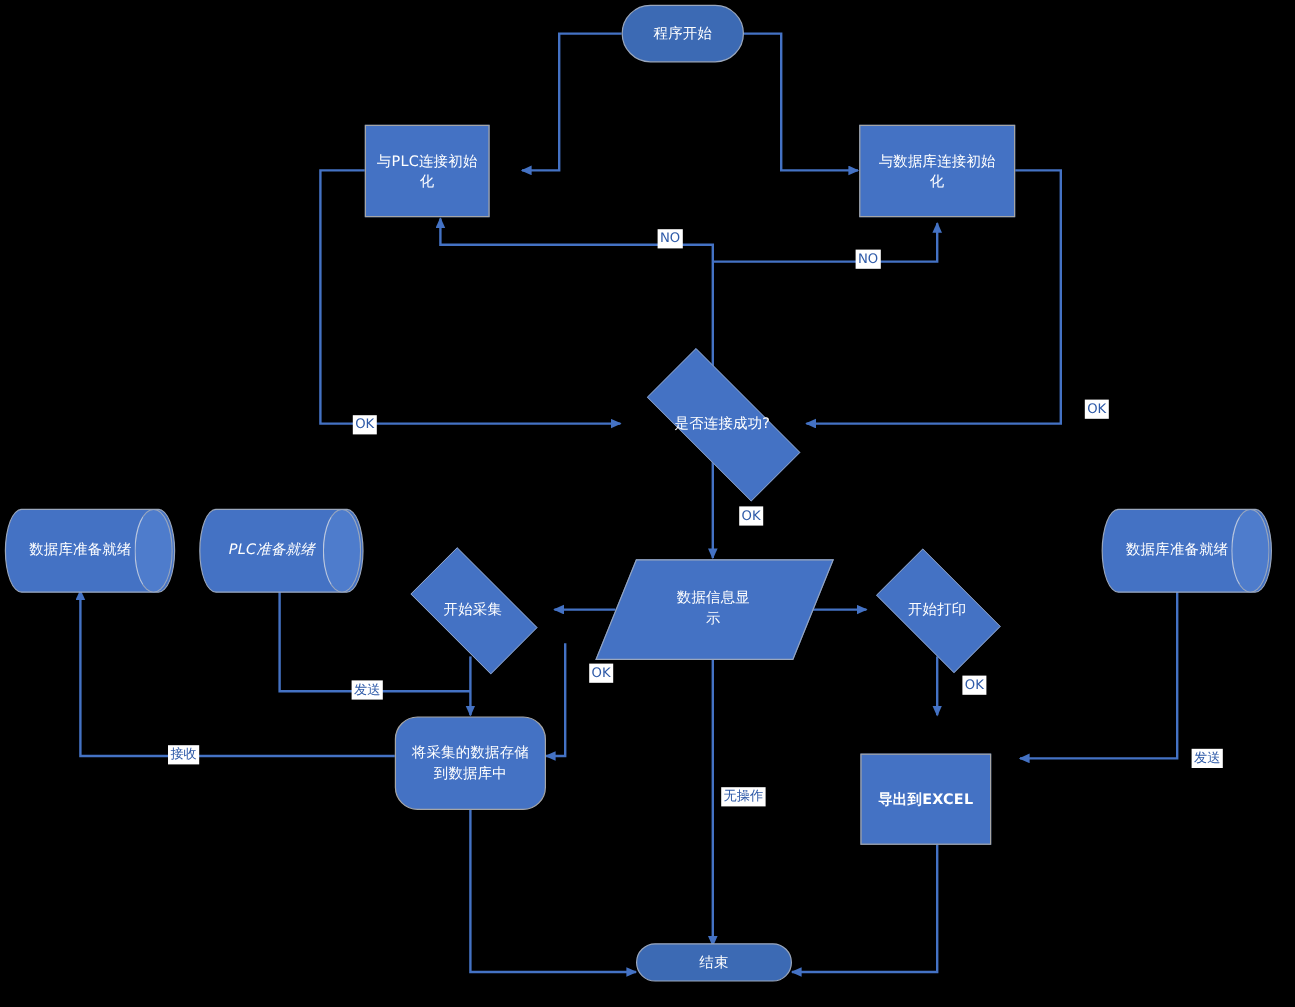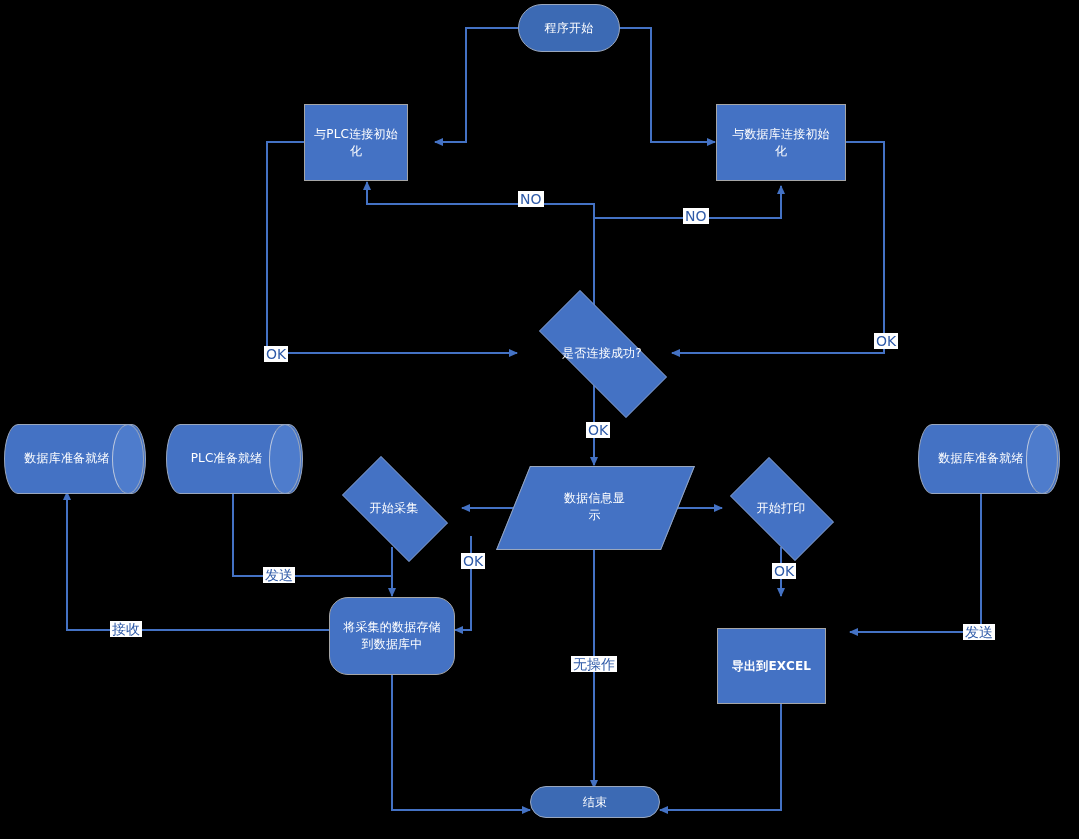--- a/index.html
+++ b/index.html
@@ -102,25 +102,26 @@
     border-left: 1px solid #bcc8de;
     border-radius: 50% / 50%;
     background: #4e7ccc;
     z-index: 2;
   }
   
   .elabel {
     position: absolute;
     background: #ffffff;
     color: #2e5aa8;
-    font-size: 14px;
+    font-size: 11px;
     line-height: 14px;
     padding: 1px 2px;
     white-space: nowrap;
     z-index: 5;
+    margin-left: 30px;
   }
 </style>
 </head>
 <body>
 
 <div id="canvas">
 
   <svg class="edges" viewBox="0 0 1079 839" xmlns="http://www.w3.org/2000/svg">
     <defs>
       <marker id="arrow" markerWidth="10" markerHeight="10" refX="8" refY="4" orient="auto" markerUnits="userSpaceOnUse">
@@ -187,21 +188,21 @@
 
   <div class="node cyl" style="left:4px; top:424px; width:140px; height:68px;">
     <span class="cbody"></span>
     <span class="ccap"></span>
     <span class="lbl" style="margin-right:14px;">数据库准备就绪</span>
   </div>
 
   <div class="node cyl" style="left:166px; top:424px; width:135px; height:68px;">
     <span class="cbody"></span>
     <span class="ccap"></span>
-    <span class="lbl" style="margin-right:14px;">PLC准备就绪</span>
+    <span class="lbl" style="margin-right:14px;font-style:italic;">PLC准备就绪</span>
   </div>
 
   <div class="node cyl" style="left:918px; top:424px; width:140px; height:68px;">
     <span class="cbody"></span>
     <span class="ccap"></span>
     <span class="lbl" style="margin-right:14px;">数据库准备就绪</span>
   </div>
 
   <div class="node dec" style="left:328px; top:470px; width:132px; height:76px;">
     <span class="dshape"></span>

